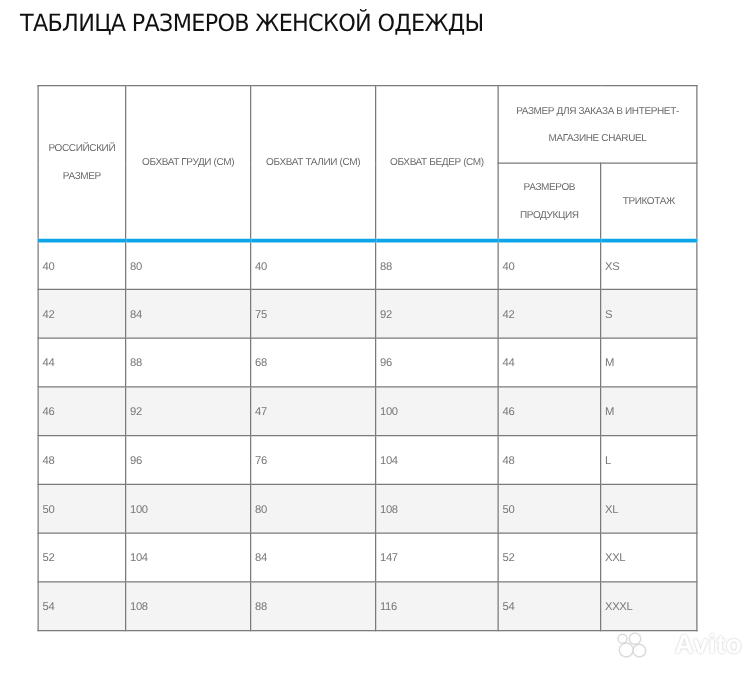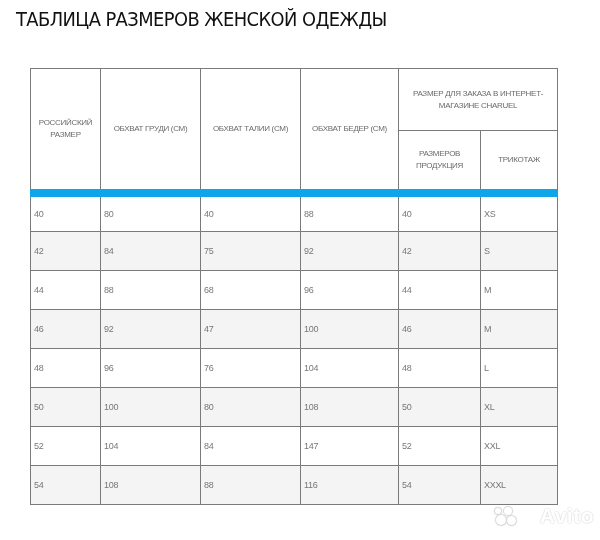--- a/index.html
+++ b/index.html
@@ -34,42 +34,42 @@
       border-collapse: collapse;
       table-layout: fixed;
       color: #666666;
       font-size: 8px;
     }
     table.size-table td, table.size-table th {
       border: 1.5px solid #7a7a7a;
       vertical-align: middle;
       padding: 0 3px;
       font-weight: normal;
-      line-height: 12px;
+      line-height: 22px;
       letter-spacing: -0.3px;
     }
     table.size-table th {
       font-size: 8px;
       color: #6a6a6a;
     }
     table.size-table tbody tr {
       height: 39px;
     }
     table.size-table tbody tr td {
       font-size: 9px;
       color: #777777;
     }
     table.size-table tbody tr:nth-child(even) td {
       background: #f4f4f4;
     }
     table.size-table tbody tr:nth-child(odd) td {
       background: #ffffff;
     }
     table.size-table tbody tr:first-child td {
-      border-top: 8px solid #0ea5e9;
+      border-top: 3px solid #0ea5e9;
     }
     .hdr-top { height: 62px; }
     .hdr-bottom { height: 62px; }
     .watermark {
       position: absolute;
       left: 494px;
       top: 503px;
       width: 100px;
       height: 26px;
       display: flex;

